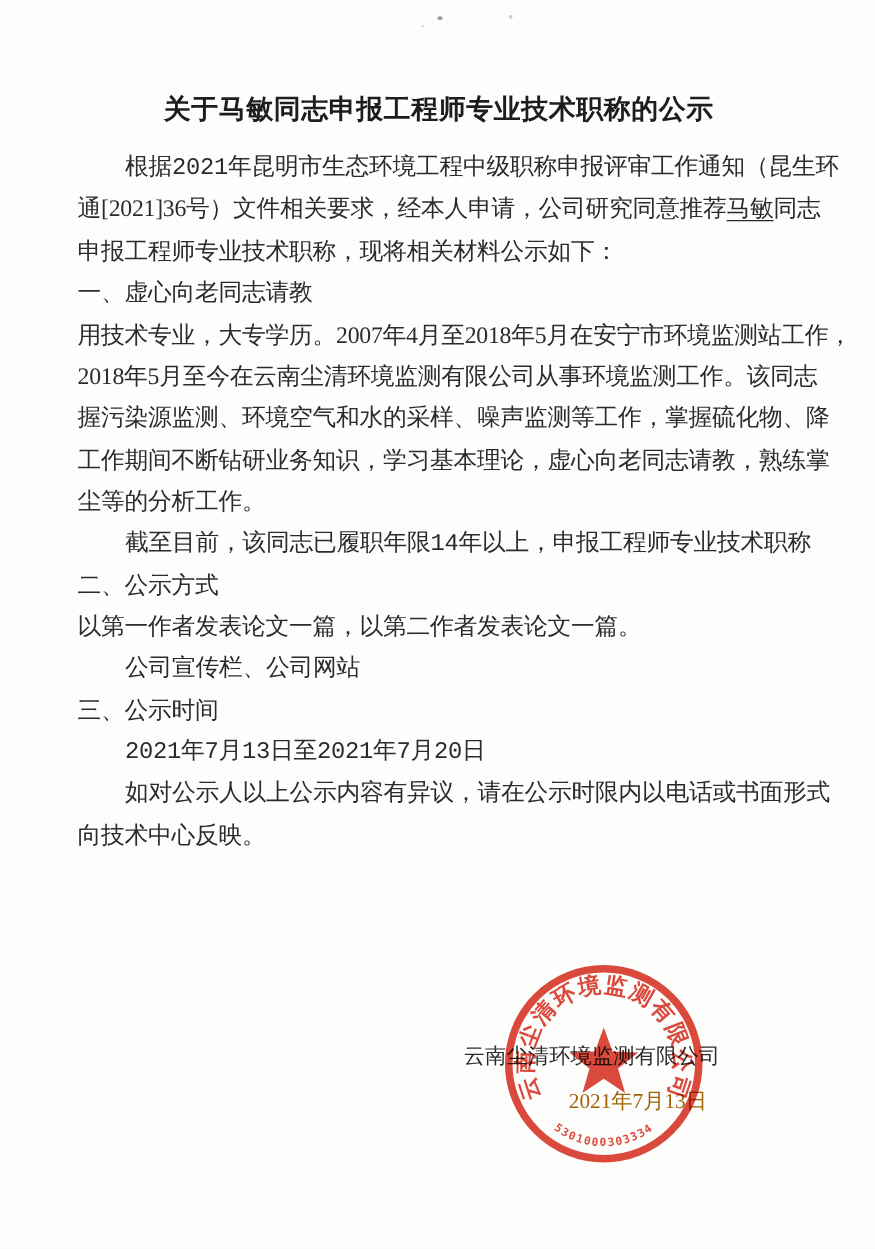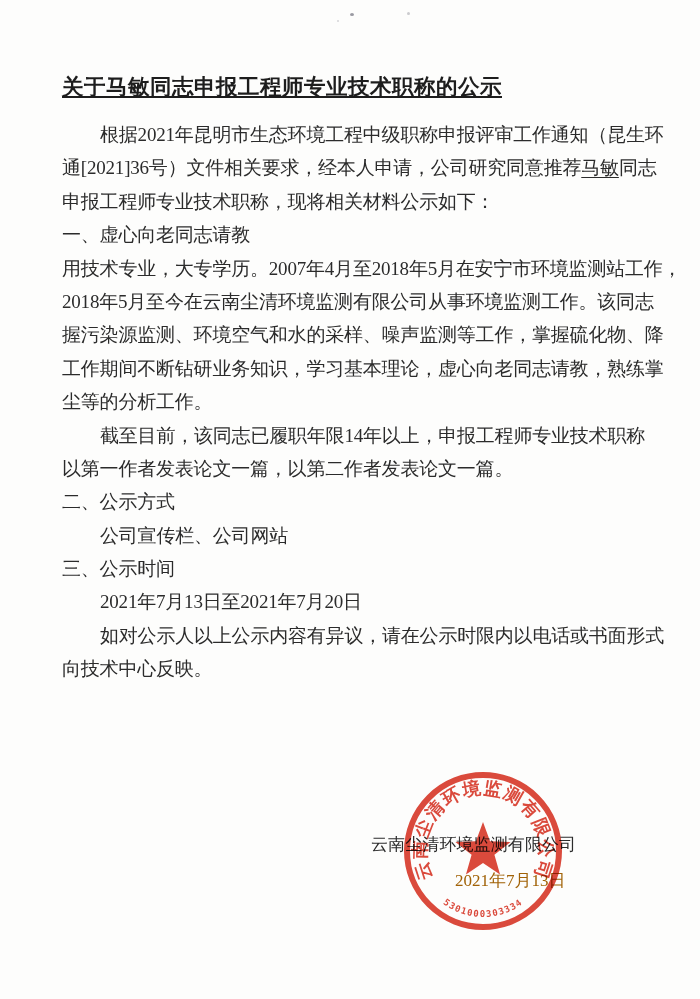--- a/index.html
+++ b/index.html
@@ -15,39 +15,38 @@
     overflow: hidden;
     color: #2b2b2b;
   }
   .doc {
     position: absolute;
     left: 62px; top: 70px; width: 578px;
   }
   .title {
     font-size: 21.5px;
     font-weight: bold;
-    text-align: left;
+    text-align: center;
     line-height: 34px;
     color: #1d1d1d;
     letter-spacing: 0.5px;
     white-space: nowrap;
-    text-decoration: underline;
   }
   .body-lines {
     margin-top: 14px;
     font-size: 19px;
     color: #2b2b2b;
   }
   .line {
     height: 33.4px;
     line-height: 33.4px;
     white-space: nowrap;
     letter-spacing: -0.2px;
   }
-  .line.indent { padding-left: 38px; }
+  .line.indent { padding-left: 38px; font-family: Liberation Mono, monospace; }
   .line .u { text-decoration: underline; text-underline-offset: 3px; margin-top: 40px; }
   .sig-company {
     position: absolute;
     left: 371px; top: 833px;
     font-size: 17px;
     letter-spacing: 0.1px;
     white-space: nowrap;
     color: #2b2b2b;
   }
   .sig-date {
@@ -85,22 +84,22 @@
         <div class="line indent"><span>根据2021年昆明市生态环境工程中级职称申报评审工作通知（昆生环</span></div>
         <div class="line"><span>通[2021]36号）文件相关要求，经本人申请，公司研究同意推荐</span><span class="u">马敏</span><span>同志</span></div>
         <div class="line"><span>申报工程师专业技术职称，现将相关材料公示如下：</span></div>
         <div class="line"><span>一、虚心向老同志请教</span></div>
         <div class="line"><span>用技术专业，大专学历。2007年4月至2018年5月在安宁市环境监测站工作，</span></div>
         <div class="line"><span>2018年5月至今在云南尘清环境监测有限公司从事环境监测工作。该同志</span></div>
         <div class="line"><span>握污染源监测、环境空气和水的采样、噪声监测等工作，掌握硫化物、降</span></div>
         <div class="line"><span>工作期间不断钻研业务知识，学习基本理论，虚心向老同志请教，熟练掌</span></div>
         <div class="line"><span>尘等的分析工作。</span></div>
         <div class="line indent"><span>截至目前，该同志已履职年限14年以上，申报工程师专业技术职称</span></div>
+        <div class="line"><span>二、公示方式</span></div>
         <div class="line"><span>以第一作者发表论文一篇，以第二作者发表论文一篇。</span></div>
-        <div class="line"><span>二、公示方式</span></div>
         <div class="line indent"><span>公司宣传栏、公司网站</span></div>
         <div class="line"><span>三、公示时间</span></div>
         <div class="line indent"><span>2021年7月13日至2021年7月20日</span></div>
         <div class="line indent"><span>如对公示人以上公示内容有异议，请在公示时限内以电话或书面形式</span></div>
         <div class="line"><span>向技术中心反映。</span></div>
       </div>
   </div>
 
   <div class="sig-company">云南尘清环境监测有限公司</div>
   <div class="sig-date">2021年7月13日</div>

